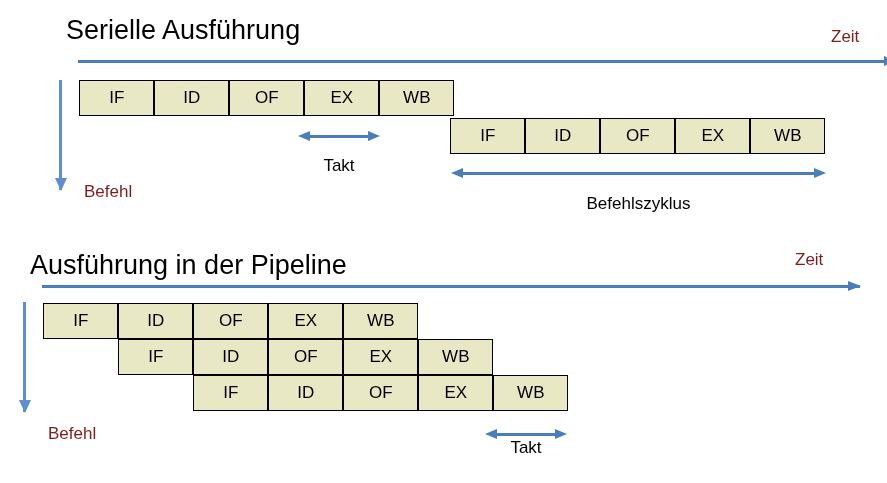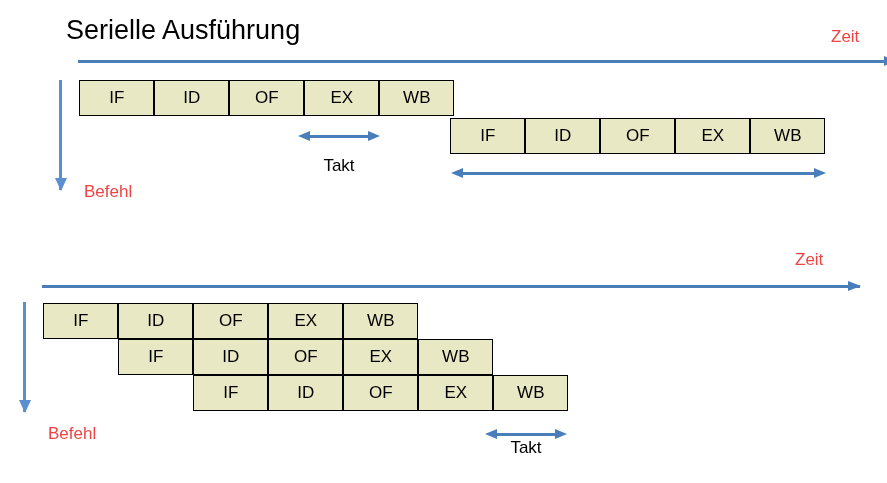--- a/index.html
+++ b/index.html
@@ -29,21 +29,21 @@
     white-space:nowrap;
     color:#000;
   }
 
   
   .axis-label{
     position:absolute;
     font-size:17px;
     line-height:20px;
     white-space:nowrap;
-    color:#ef4444;
+    color:#7f1d1d;
   }
 
   
   .time-axis{position:absolute;height:12px;}
   .time-axis .shaft{
     position:absolute;left:0;top:4px;height:3px;
     background:#4a7ebb;width:100%;
   }
   .time-axis .head-r{
     position:absolute;right:-1px;top:0px;
@@ -153,24 +153,26 @@
       <div class="shaft"></div>
       <div class="head-r"></div>
     </div>
     <div class="measure-label" style="left:263px;top:156px;width:80px;">Takt</div>
 
     <div class="measure" style="left:416px;top:168px;width:373px;">
       <div class="head-l"></div>
       <div class="shaft"></div>
       <div class="head-r"></div>
     </div>
+    <div class="measure-label" style="left:416px;top:194px;width:373px;">Befehlszyklus</div>
   </div>
 
   <div class="section" id="section-pipeline">
 
+    <div class="title" style="left:30px;top:9px;">Ausführung in der Pipeline</div>
 
     <div class="axis-label" style="left:795px;top:10px;">Zeit</div>
 
     <div class="time-axis" style="left:42px;top:41px;width:818px;">
       <div class="shaft"></div>
       <div class="head-r"></div>
     </div>
 
     <div class="v-axis" style="left:19px;top:62px;height:110px;">
       <div class="shaft"></div>

